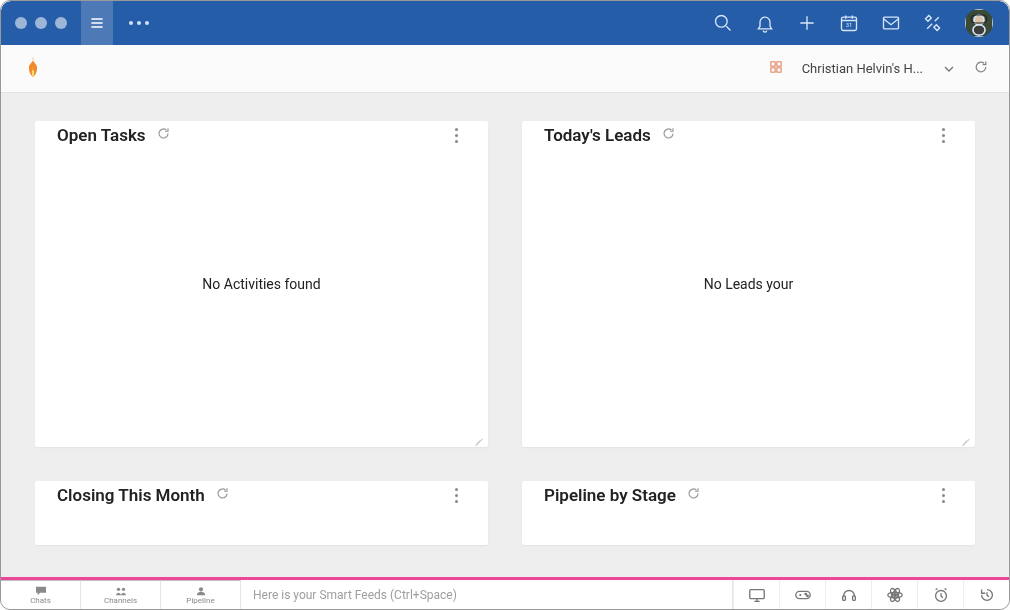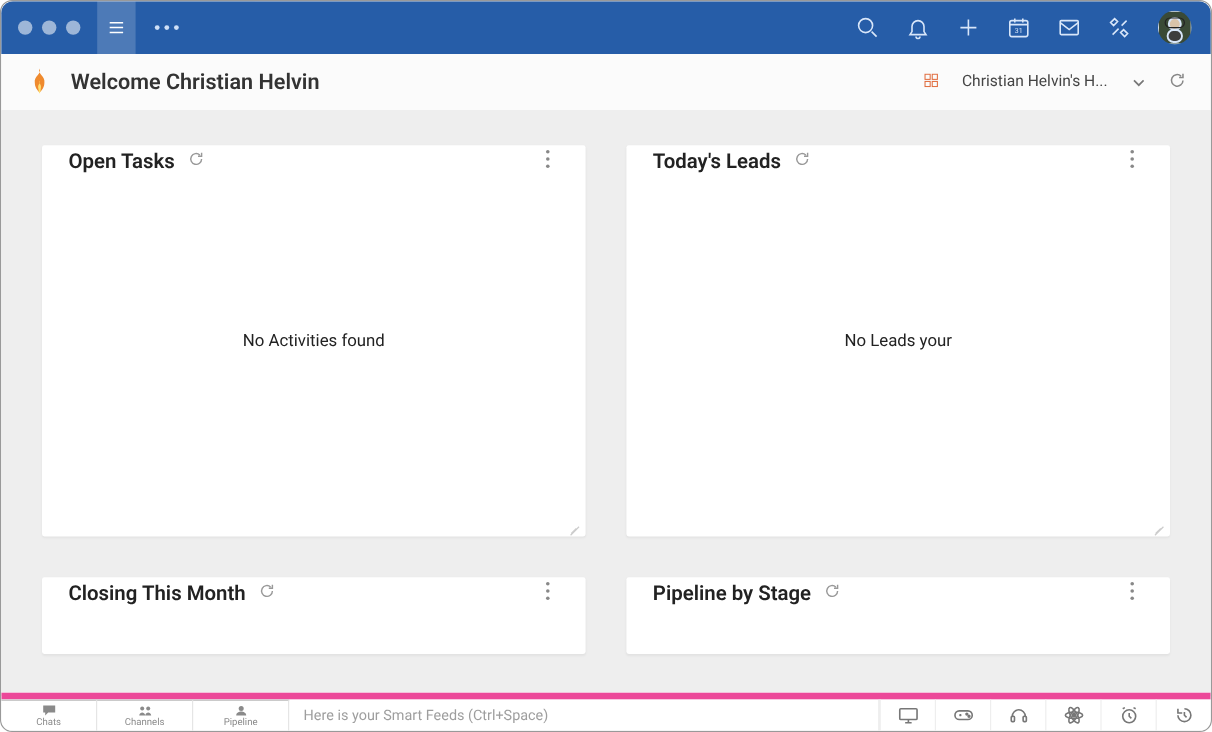--- a/index.html
+++ b/index.html
@@ -23,32 +23,32 @@
   .flame { width:24px; height:28px; margin-right:14px;}
   .welcome { font-size:18px; font-weight:600; color:#333;}
   .acct-switch { margin-left:auto; display:flex; align-items:center; gap:20px; color:#444; font-size:13px; cursor:pointer;}
   .acct-switch svg { width:12px; height:12px;}
   .refresh-sub { margin-left:18px; cursor:pointer;}
   .refresh-sub svg {width:16px;height:16px;stroke:#888;fill:none;stroke-width:1.6;}
   .content { position:absolute; top:92px; bottom:32px; left:0; right:0; background:#eee; overflow:hidden; padding:28px 34px 0;}
   .grid { display:grid; grid-template-columns:1fr 1fr; gap:34px;}
   .card { background:#fff; border-radius:2px; height:326px; position:relative; box-shadow:0 1px 2px rgba(0,0,0,.05);}
   .card.short { height:auto; padding-bottom:30px;}
-  .card-head { display:flex; align-items:flex-start; padding:4px 22px 10px;}
+  .card-head { display:flex; align-items:center; padding:4px 22px 10px;}
   .card-title { font-size:17px; font-weight:600; color:#222;}
   .card-refresh { margin-left:10px; cursor:pointer; color:#888;}
   .card-refresh svg { width:15px; height:15px; stroke:#999; fill:none; stroke-width:1.6;}
   .card-more { margin-left:auto; cursor:pointer; color:#888; width:20px; display:flex; flex-direction:column; align-items:center; gap:3px;}
   .card-more span { width:3px; height:3px; border-radius:50%; background:#888;}
   .card-empty { position:absolute; top:50%; left:50%; transform:translate(-50%,-50%); color:#222; font-size:14px;}
   .resize { position:absolute; right:4px; bottom:2px; width:12px; height:12px; }
   .resize::before, .resize::after { content:""; position:absolute; background:#ccc;}
   .resize::before { width:10px; height:1px; bottom:2px; right:0; transform:rotate(-45deg);}
   .resize::after { width:6px; height:1px; bottom:2px; right:0; transform:rotate(-45deg) translate(-2px,-2px);}
-  .footer { position:absolute; bottom:0; left:0; right:0; height:32px; background:#fff; border-top:6px solid #ec4899; display:flex; align-items:stretch; border-radius:0 0 10px 10px;}
+  .footer { position:absolute; bottom:0; left:0; right:0; height:32px; background:#fff; border-top:3px solid #ec4899; display:flex; align-items:stretch; border-radius:0 0 10px 10px;}
   .ftab { width:80px; border-right:1px solid #e5e5e5; display:flex; flex-direction:column; align-items:center; justify-content:center; cursor:pointer; color:#8a8a8a; font-size:8px; border-top:1px solid #bdbdbd;}
   .ftab svg { width:14px; height:10px; fill:#8a8a8a;}
   .smart-chat { flex:1; display:flex; align-items:center; padding:0 12px; color:#9e9e9e; font-size:12px; border-right:1px solid #e5e5e5;}
   .util-icons { display:flex; align-items:stretch;}
   .util-icons > div { width:46px; border-left:1px solid #eee; display:flex; align-items:center; justify-content:center; cursor:pointer;}
   .util-icons svg { width:18px; height:18px; stroke:#777; fill:none; stroke-width:1.5;}
   .grid-ico svg rect{stroke:#e06a3b;fill:none;}
 </style>
 </head>
 <body>
@@ -102,21 +102,20 @@
         </svg>
     </div>
   </div>
 </div>
 
 <div class="subheader">
   <svg class="flame" viewBox="0 0 24 28">
       <path d="M12 2c2 5-5 6-4 12 0 5 4 8 4 8s4-3 4-8c1-6-6-7-4-12z" fill="#ef8a2e"></path>
       <path d="M12 12c1 3-2 3-1 7 0 2 1 4 1 4s1-2 1-4c1-4-2-4-1-7z" fill="#ffdf70"></path>
     </svg>
-  <div class="welcome">Welcome Christian Helvin</div>
   <div class="acct-switch">
     <span class="grid-ico"><svg viewBox="0 0 14 14" width="14" height="14">
           <rect x="1" y="1" width="5" height="5"></rect>
           <rect x="8" y="1" width="5" height="5"></rect>
           <rect x="1" y="8" width="5" height="5"></rect>
           <rect x="8" y="8" width="5" height="5"></rect>
         </svg></span>
     <span>Christian Helvin's H...</span>
     <svg viewBox="0 0 12 12">
         <path d="M2 4l4 4 4-4" stroke="#777" fill="none" stroke-width="1.4"></path>

